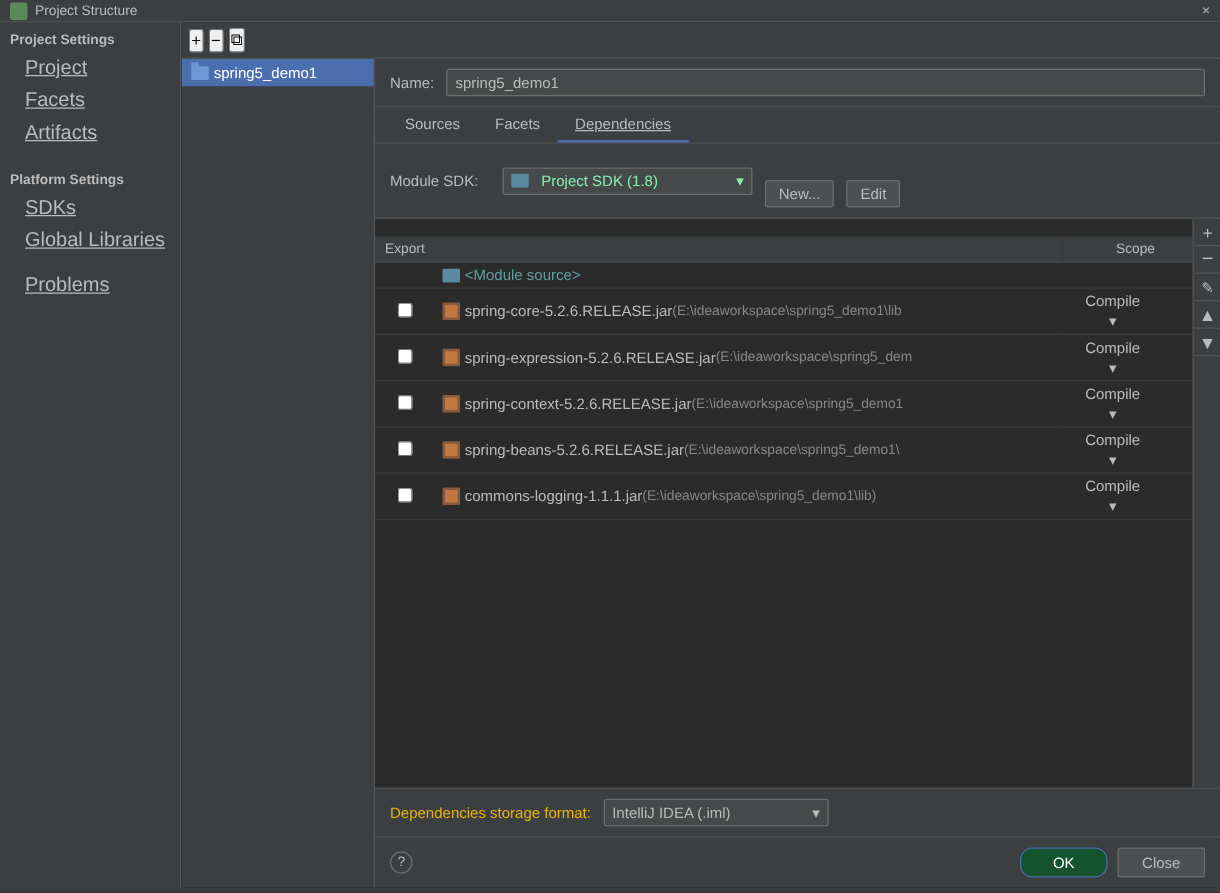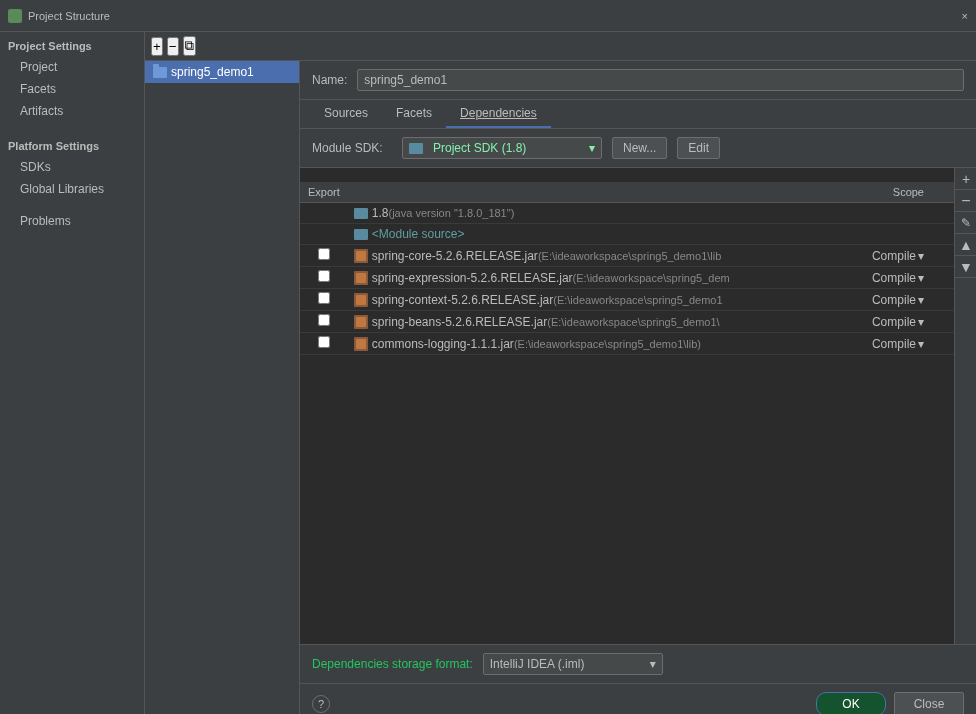--- a/index.html
+++ b/index.html
@@ -1,20 +1,20 @@
 <!DOCTYPE html>
 <html><head>
   <meta charset="utf-8">
   <style>
     * { box-sizing: border-box; margin: 0; padding: 0; font-family: 'Segoe UI', Arial, sans-serif; }
     body { background: #3c3f41; color: #bbbbbb; font-size: 12px; width: 976px; height: 714px; overflow: hidden; }
 
     .title-bar {
       background: #3c3f41;
-      height: 32px;
+      height: 18px;
       display: flex;
       align-items: center;
       padding: 0 8px;
       border-bottom: 1px solid #555;
       font-size: 11px;
       color: #bbbbbb;
     }
     .title-bar-icon { width: 14px; height: 14px; background: #5a8a5a; border-radius: 2px; margin-right: 6px; display: inline-block; }
 
     .main-container {
@@ -36,22 +36,23 @@
       font-size: 11px;
       font-weight: bold;
       color: #bbbbbb;
       padding: 8px 8px 4px 8px;
     }
 
     .sidebar-item {
       padding: 4px 8px 4px 20px;
       cursor: pointer;
       color: #bbbbbb;
-      font-size: 12px;
+      font-size: 16px;
       white-space: nowrap;
+      text-decoration: underline;
     }
     .sidebar-item.active {
       background: #4b6eaf;
       color: white;
     }
 
     
     .content {
       flex: 1;
       display: flex;
@@ -179,20 +180,21 @@
     }
     .sdk-select-arrow { margin-left: auto; }
     .sdk-btn {
       background: #4c5052;
       border: 1px solid #6d6d6d;
       color: #bbbbbb;
       padding: 3px 10px;
       font-size: 12px;
       border-radius: 2px;
       cursor: pointer;
+      margin-top: 21px;
     }
 
     
     .deps-container {
       flex: 1;
       overflow-y: auto;
       background: #2b2b2b;
       position: relative;
     }
     .deps-table {
@@ -252,20 +254,21 @@
       vertical-align: middle;
       position: relative;
       flex-shrink: 0;
     }
 
     .scope-dropdown {
       display: flex;
       align-items: center;
       gap: 2px;
       justify-content: flex-end;
+      flex-direction: column;
     }
     .scope-text { color: #bbbbbb; }
 
     .side-buttons {
       position: absolute;
       right: 0;
       top: 0;
       width: 22px;
       display: flex;
       flex-direction: column;
@@ -299,21 +302,21 @@
 
     
     .bottom-section {
       padding: 8px 12px;
       background: #3c3f41;
       border-top: 1px solid #555;
       display: flex;
       align-items: center;
       gap: 10px;
     }
-    .storage-label { color: #22c55e; font-size: 12px; }
+    .storage-label { color: #eab308; font-size: 12px; }
     .storage-select {
       display: flex;
       align-items: center;
       background: #45494a;
       border: 1px solid #6d6d6d;
       color: #bbbbbb;
       padding: 3px 6px;
       font-size: 12px;
       border-radius: 2px;
       cursor: pointer;
@@ -440,31 +443,20 @@
           <div class="deps-container" style="flex:1; margin-right:22px; overflow-y:auto;margin-top:14px;">
             <table class="deps-table">
               <thead>
                 <tr>
                   <th class="checkbox-cell">Export</th>
                   <th></th>
                   <th class="scope-col">Scope</th>
                 </tr>
               </thead>
               <tbody id="deps-tbody">
-              <tr>
-                    <td class="checkbox-cell"></td>
-                    <td>
-                      <div class="dep-row-name">
-                        <span class="sdk-folder-icon"></span>
-                        <span>1.8</span>
-                        <span class="dep-path"> (java version "1.8.0_181")</span>
-                      </div>
-                    </td>
-                    <td style="text-align: right; padding-right: 30px;"></td>
-                  </tr>
                   <tr>
                     <td class="checkbox-cell"></td>
                     <td>
                       <div class="dep-row-name">
                         <span class="sdk-folder-icon"></span>
                         <span style="color: rgb(95, 158, 160);">&lt;Module source&gt;</span>
                       </div>
                     </td>
                     <td style="text-align: right; padding-right: 30px;"></td>
                   </tr>

